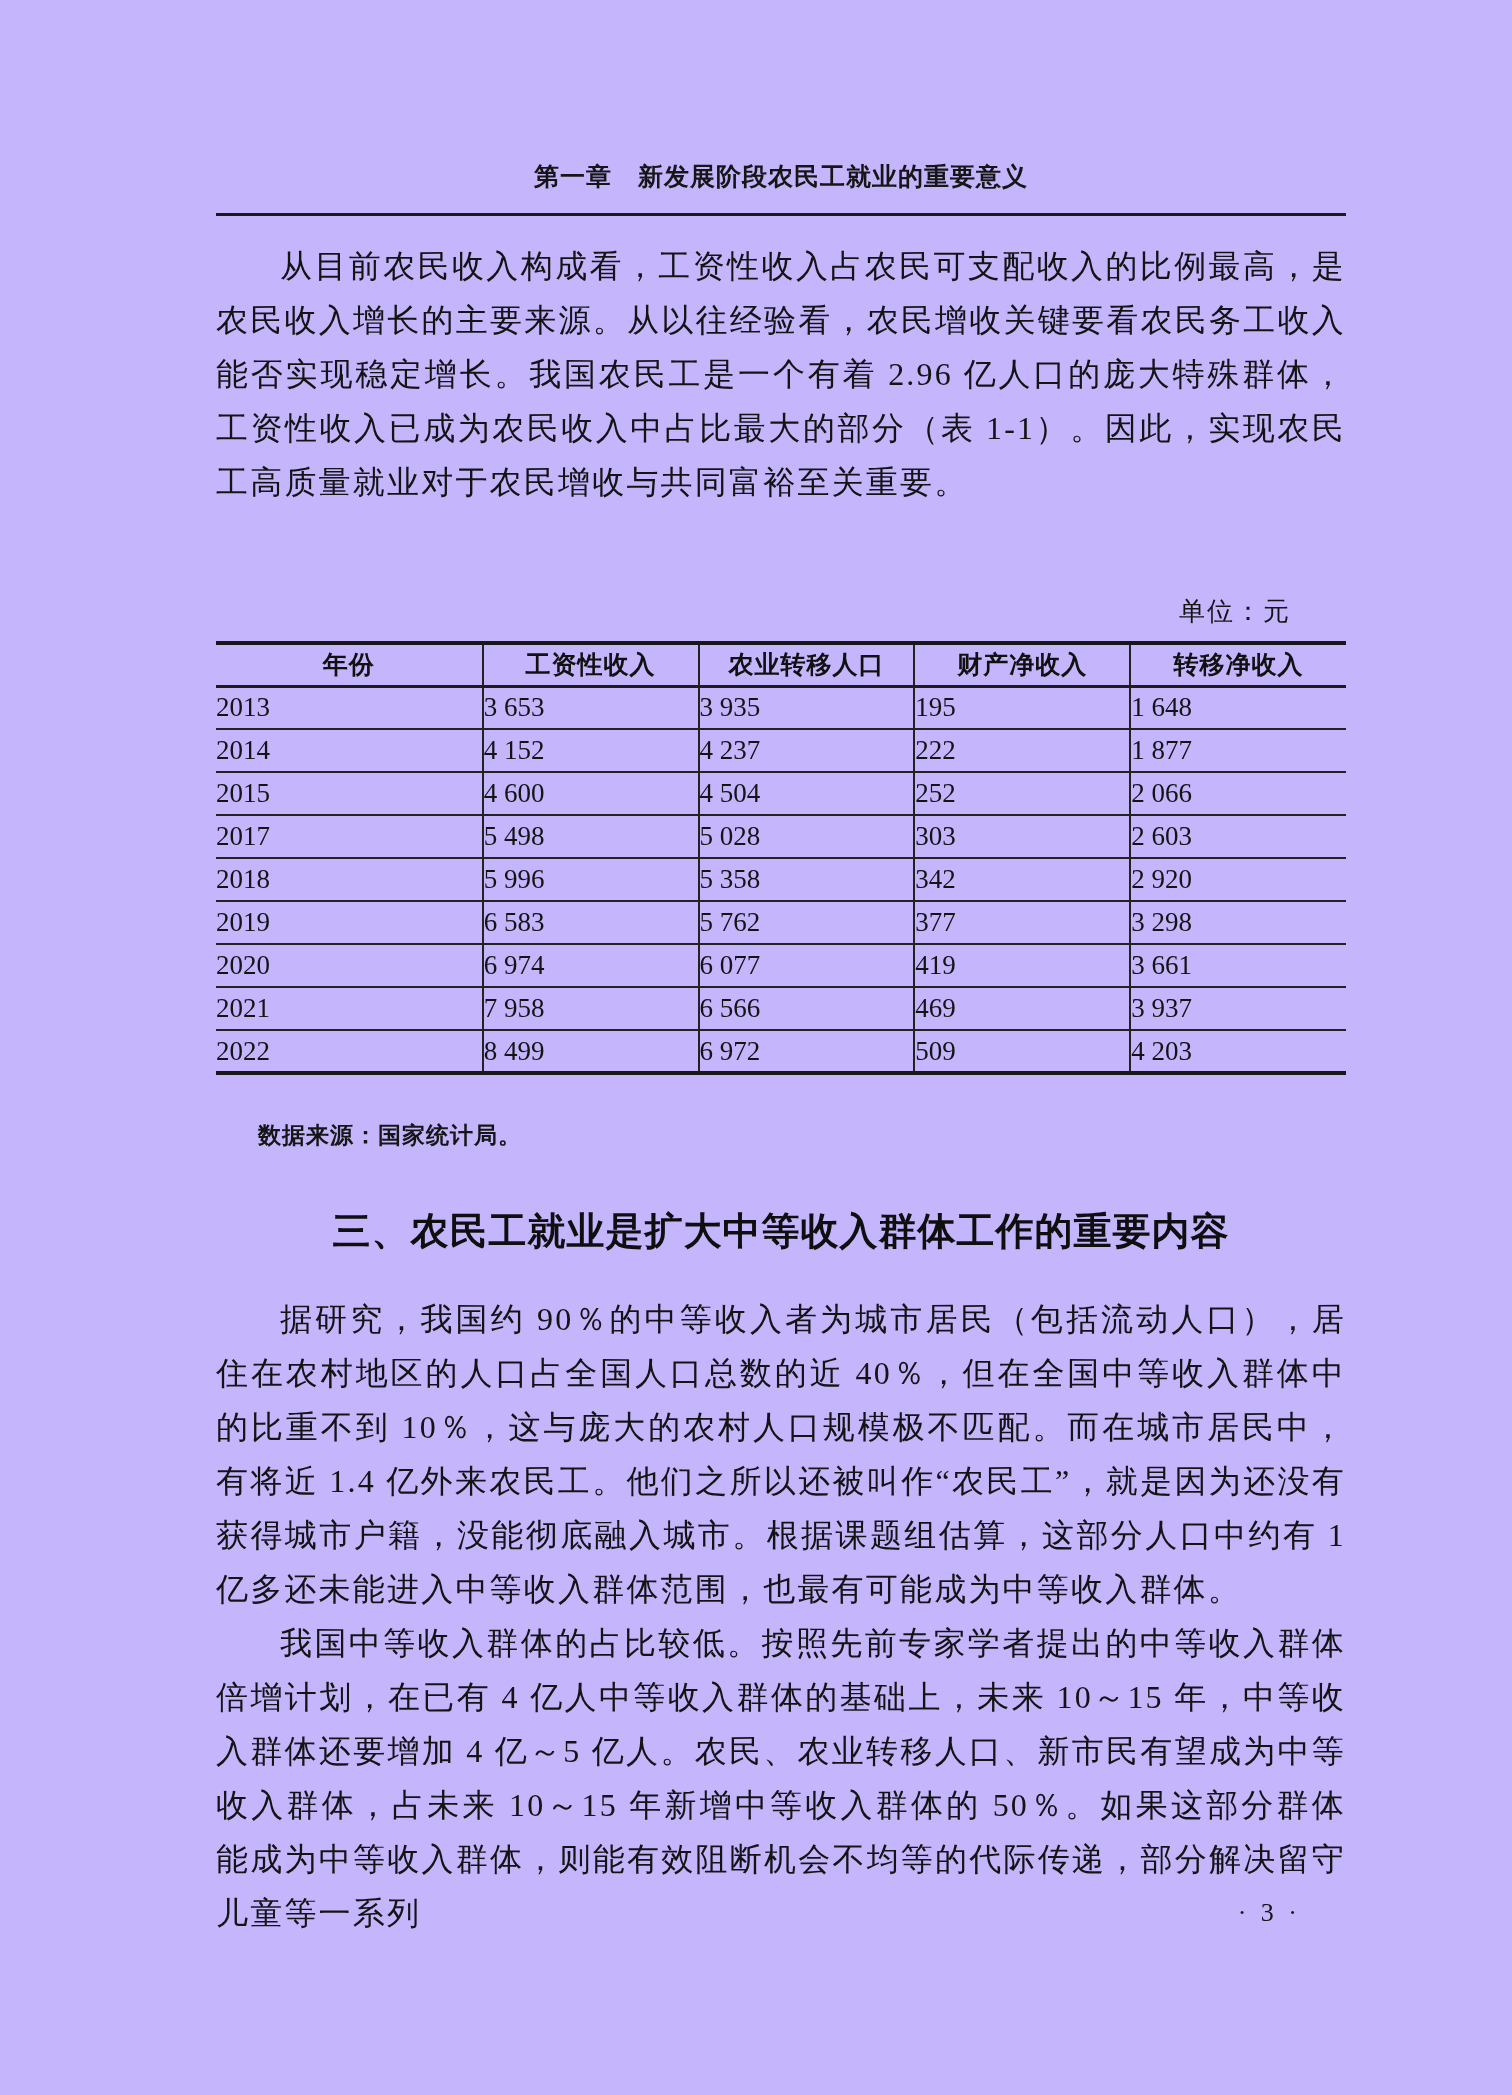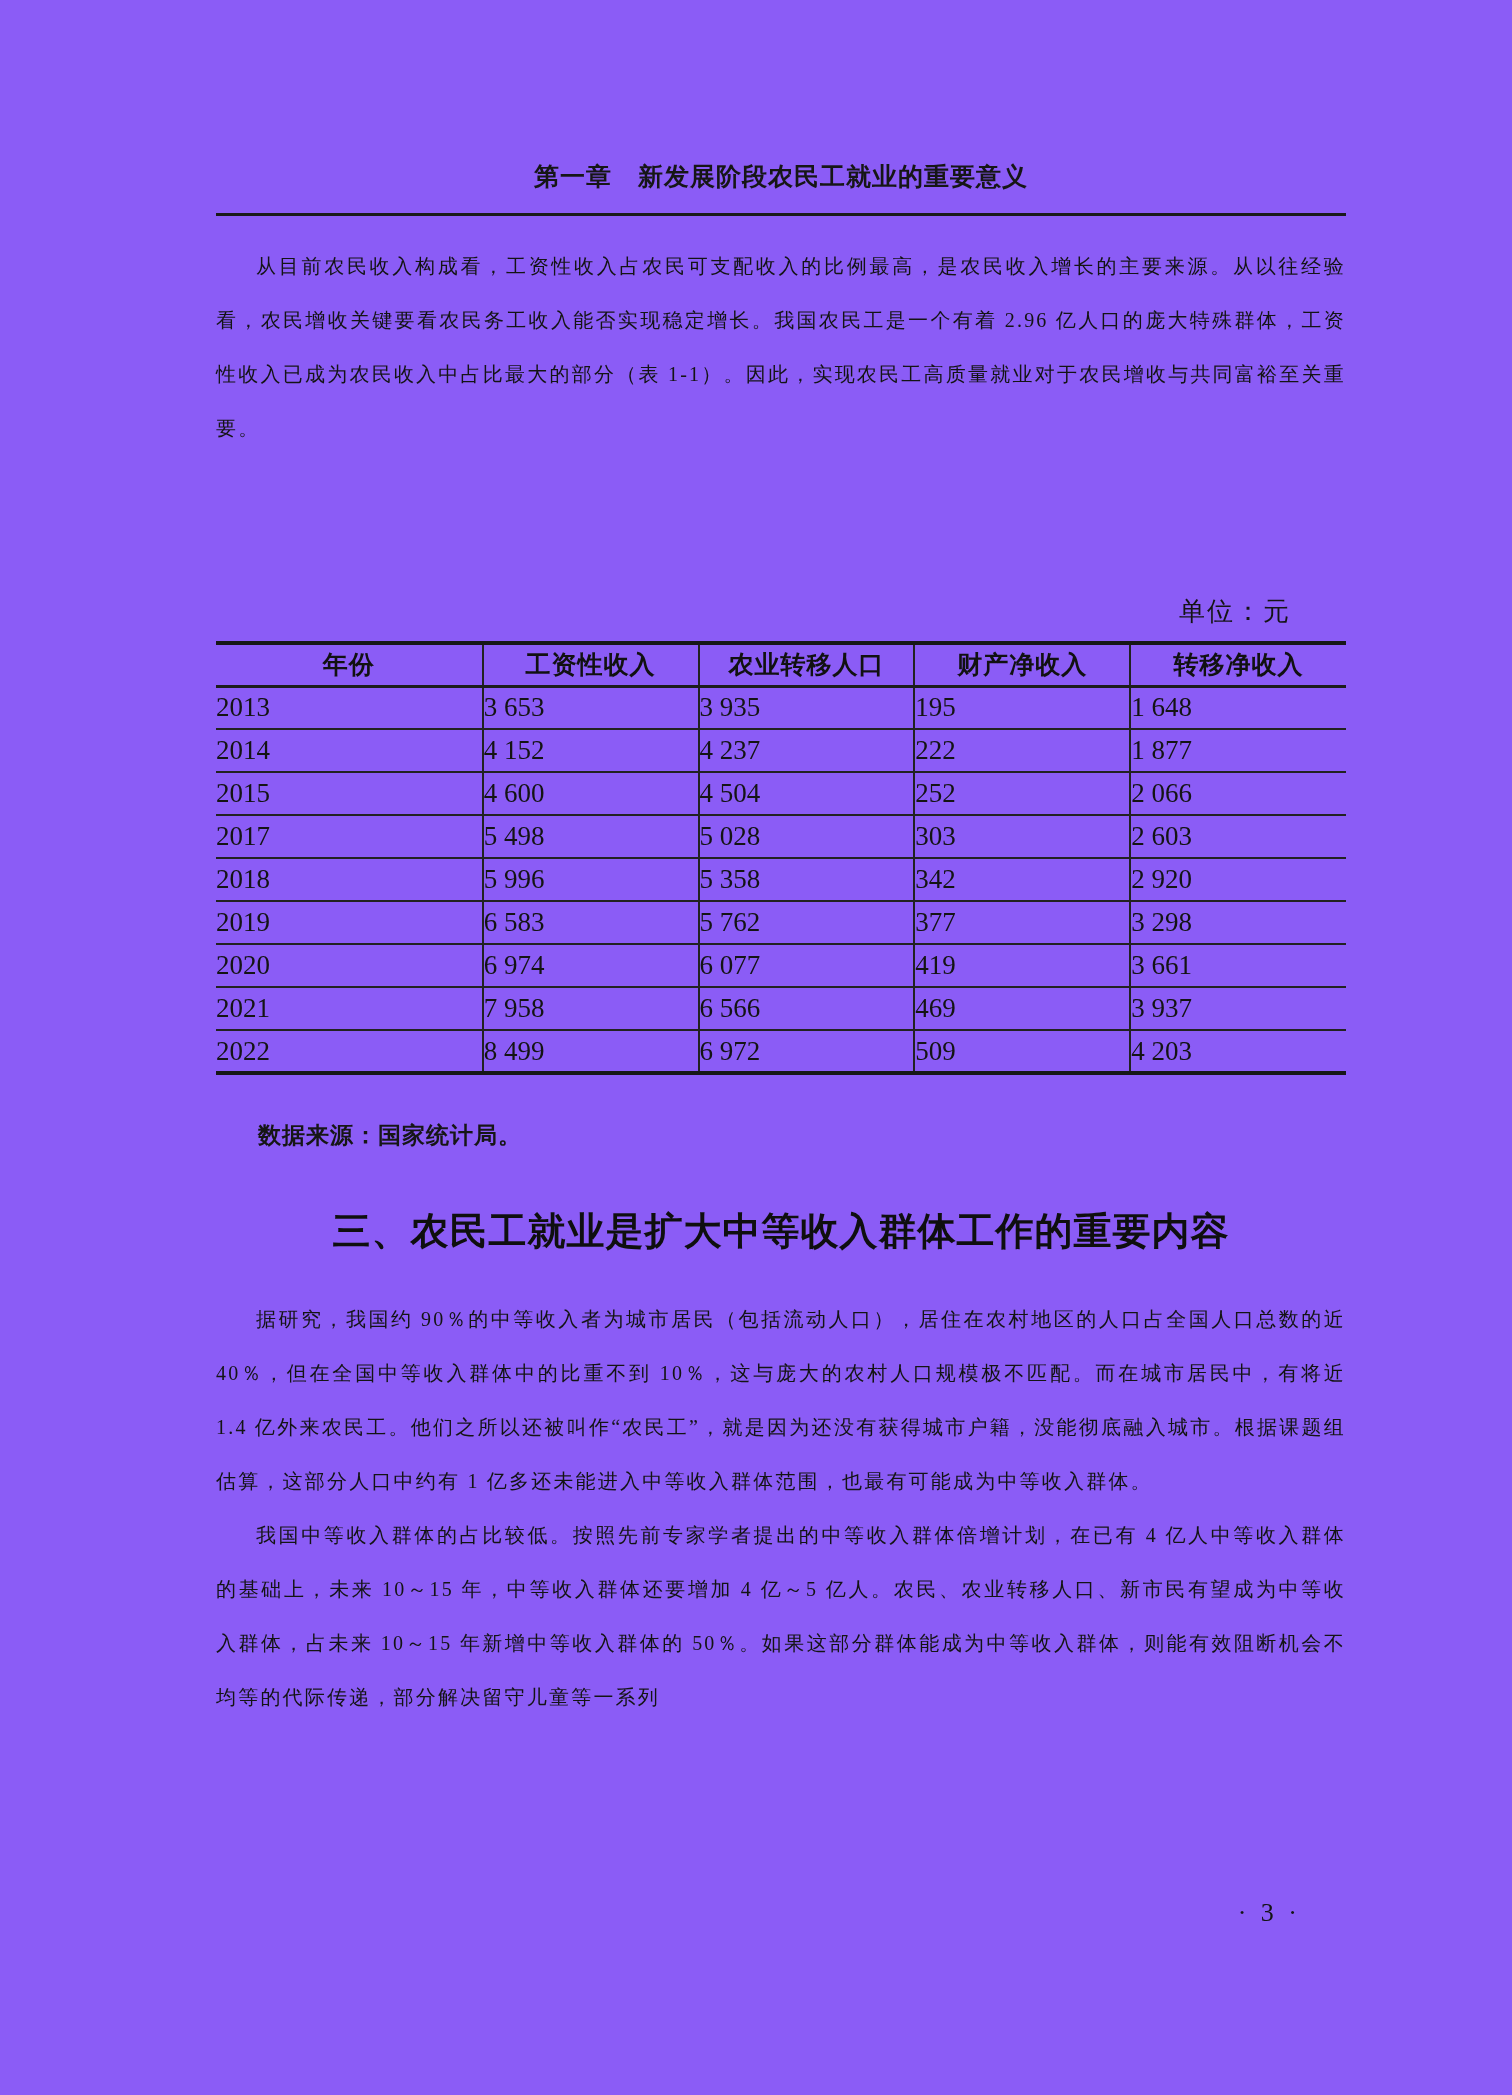--- a/index.html
+++ b/index.html
@@ -1,21 +1,21 @@
 <!DOCTYPE html>
 <html><head>
 <meta charset="utf-8">
 <style>
   * { margin: 0; padding: 0; box-sizing: border-box; }
   html, body { background: #ffffff; }
   .page {
     position: relative;
     width: 1512px;
     height: 2095px;
-    background: #8b5cf6;
+    background: #c4b5fd;
     color: #1b1b1b;
     font-family: "Liberation Serif", "DejaVu Serif", serif;
     overflow: hidden;
   }
   .content {
     position: absolute;
     left: 216px;
     top: 0;
     width: 1130px;
     height: 100%;
@@ -34,21 +34,21 @@
   }
   .header-rule {
     position: absolute;
     top: 213px;
     left: 0;
     width: 100%;
     height: 3px;
     background: #1a1a1a;
   }
   .body-para {
-    font-size: 20px;
+    font-size: 32px;
     line-height: 54px;
     letter-spacing: 2.2px;
     text-align: justify;
     text-indent: 2em;
     color: #141414;
   }
   .para-1 {
     position: absolute;
     top: 239px;
     left: 0;

